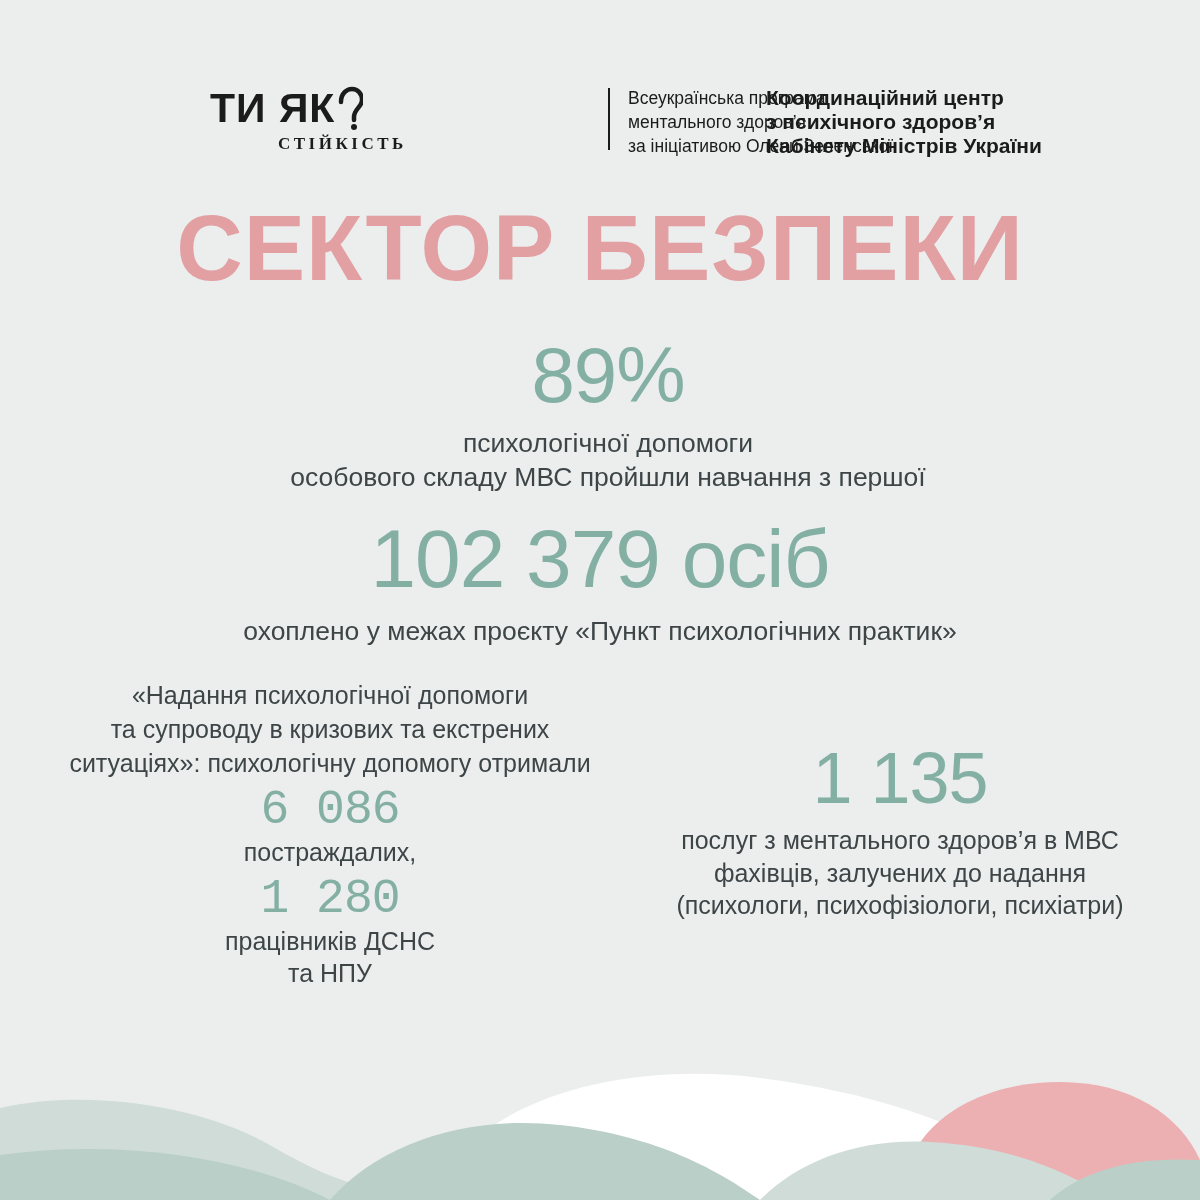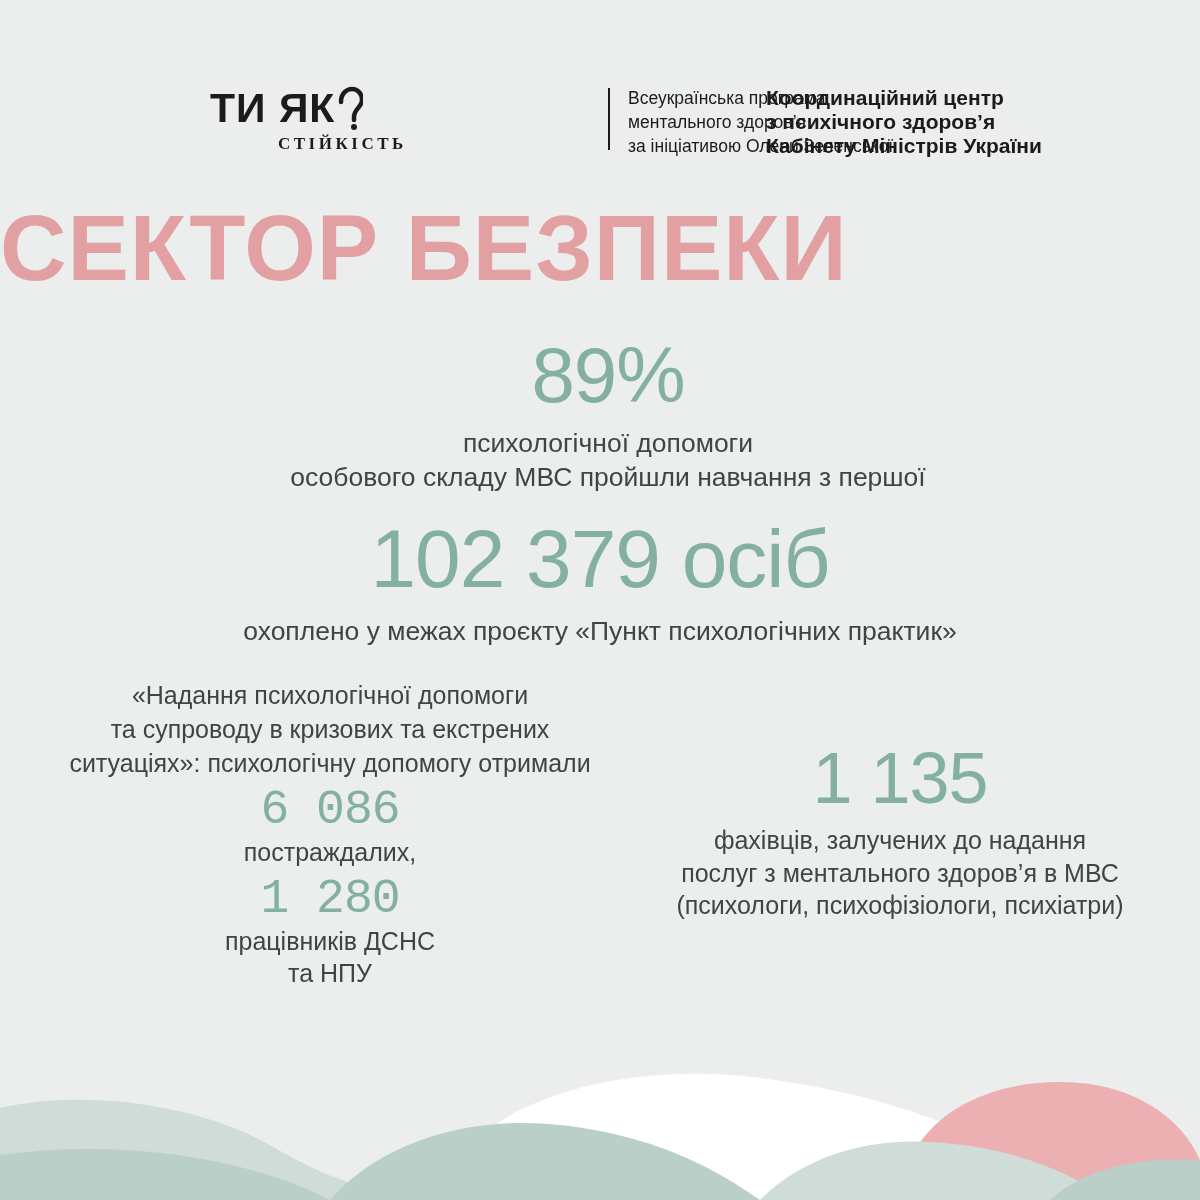--- a/index.html
+++ b/index.html
@@ -101,21 +101,21 @@
     color: #1b1b1b;
     white-space: nowrap;
   }
 
   
   .main-title {
     position: absolute;
     top: 196px;
     left: 0;
     width: 1200px;
-    text-align: left;
+    text-align: center;
     font-size: 92px;
     font-weight: bold;
     letter-spacing: 1px;
     color: #e2a0a3;
     z-index: 3;
   }
 
   
   .stat-num {
     color: #84b0a4;
@@ -247,19 +247,19 @@
     <div class="stat-num">1 280</div>
     <div class="stat-cap">
       <div>працівників ДСНС</div>
       <div>та НПУ</div>
     </div>
   </div>
 
   <div class="col-right">
     <div class="stat-num">1 135</div>
     <div class="stat-cap">
+      <div>послуг з ментального здоров’я в МВС</div>
       <div>фахівців, залучених до надання</div>
-      <div>послуг з ментального здоров’я в МВС</div>
       <div>(психологи, психофізіологи, психіатри)</div>
     </div>
   </div>
 
 </div>
 
 </body></html>

